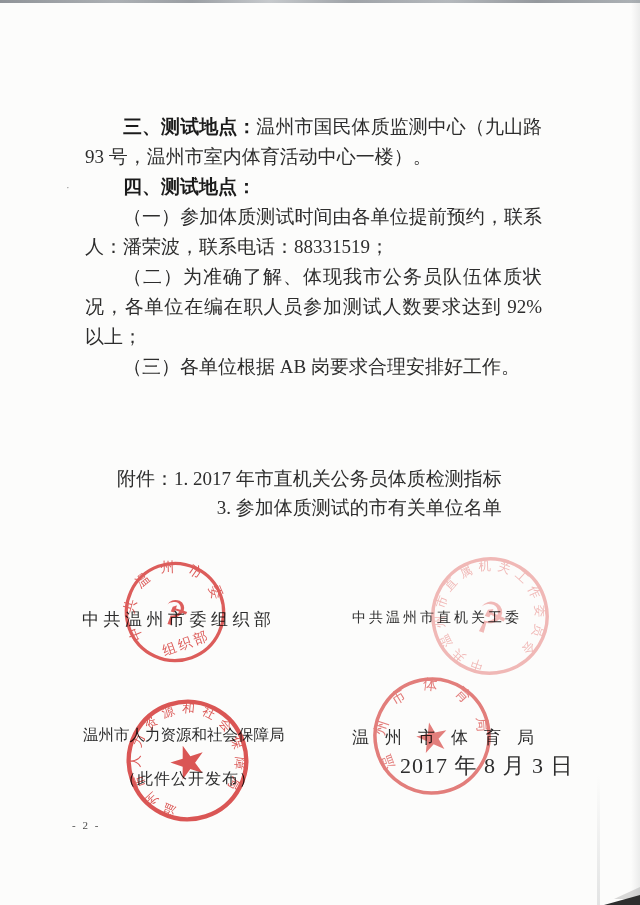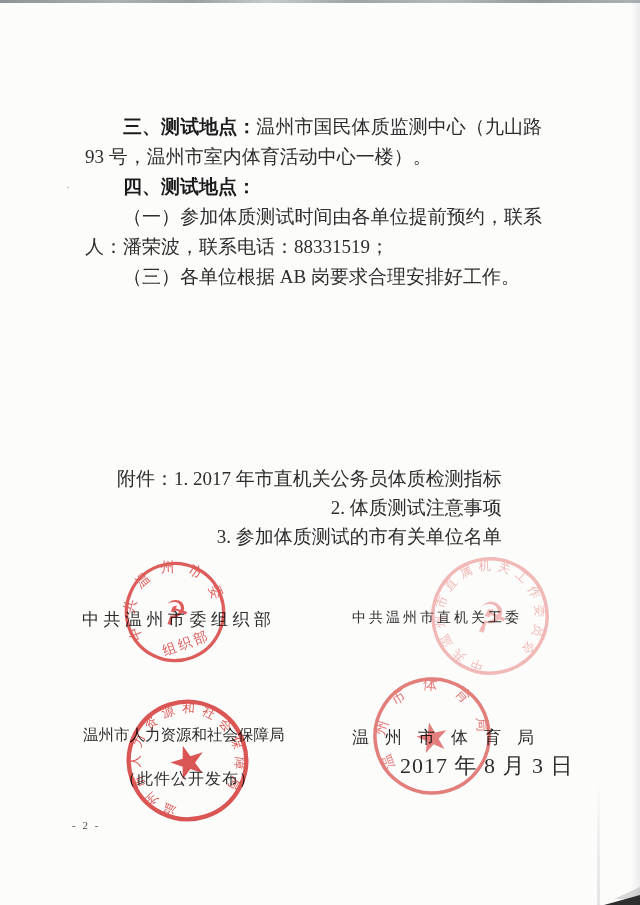--- a/index.html
+++ b/index.html
@@ -91,26 +91,26 @@
   <div class="scan-right"></div>
   <div class="scan-streak"></div>
   <div class="scan-corner-soft"></div>
   <div class="scan-corner"></div>
   <span class="margin-mark">·</span>
 
   <div class="body-text">
     <p><span class="head-bold">三、测试地点：</span><span>温州市国民体质监测中心（九山路 93 号，温州市室内体育活动中心一楼）。</span></p>
     <p><span class="head-bold">四、测试地点：</span></p>
     <p>（一）参加体质测试时间由各单位提前预约，联系人：潘荣波，联系电话：88331519；</p>
+    <p>（二）为准确了解、体现我市公务员队伍体质状况，各单位在编在职人员参加测试人数要求达到 92%以上；</p>
     <p>（三）各单位根据 AB 岗要求合理安排好工作。</p>
   </div>
 
   <div class="attach">
     <p class="row"><span>附件：</span><span>1. 2017 年市直机关公务员体质检测指标</span></p>
-    <p class="row sub"><span>2. 体质测试注意事项</span></p>
     <p class="row sub"><span>3. 参加体质测试的市有关单位名单</span></p>
   </div>
 
   <div class="sig sig-org">中共温州市委组织部</div>
   <div class="sig sig-gongwei">中共温州市直机关工委</div>
   <div class="sig sig-renshe">温州市人力资源和社会保障局</div>
   <div class="sig sig-sports">温州市体育局</div>
   <div class="sig sig-date">2017 年 8 月 3 日</div>
   <div class="sig sig-note">（此件公开发布）</div>
 

